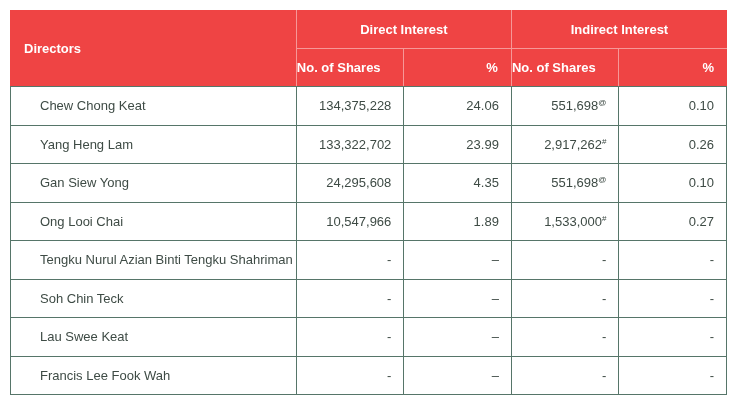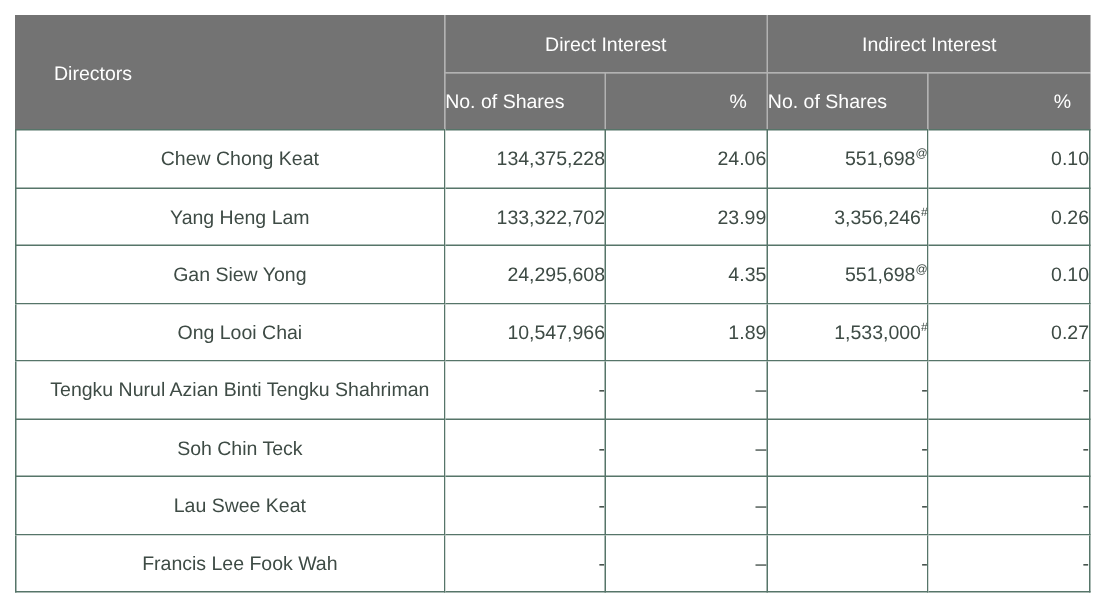--- a/index.html
+++ b/index.html
@@ -16,55 +16,56 @@
     top: 10px;
     width: 717px;
   }
   table {
     border-collapse: separate;
     border-spacing: 0;
     width: 100%;
     table-layout: fixed;
   }
   thead th {
-    background: #737373;
+    background: #ef4444;
     color: #ffffff;
     font-size: 13px;
-    font-weight: normal;
+    font-weight: bold;
     vertical-align: middle;
     padding: 0;
   }
   .th-group { height: 38px; text-align: center; }
   .th-sub { height: 37px; }
   .th-directors {
     text-align: left;
-    padding-left: 26px;
+    padding-left: 14px;
   }
   .hdiv-r { border-right: 1px solid rgba(255,255,255,0.45); }
   .hdiv-b { border-bottom: 1px solid rgba(255,255,255,0.45); }
   .th-shares { text-align: left; }
   .th-pct { text-align: right; padding-right: 13px; }
   tbody td {
     background: #ffffff;
     border-right: 1px solid #567569;
     border-bottom: 1px solid #567569;
     font-size: 13px;
     color: #3e4b45;
     height: 37.5px;
     vertical-align: middle;
     padding: 0;
   }
   tbody tr:first-child td { border-top: 1px solid #567569; }
   tbody td.name-cell {
     border-left: 1px solid #567569;
-    text-align: center;
-    padding-left: 13px;
+    text-align: left;
+    padding-left: 29px;
   }
   tbody td.num-cell {
     text-align: right;
+    padding-right: 12px;
   }
   sup.fn {
     font-size: 8px;
     line-height: 0;
     vertical-align: super;
     letter-spacing: 0;
   }
 </style>
 </head>
 <body>
@@ -98,21 +99,21 @@
         <td class="num-cell"><span>134,375,228</span><sup class="fn"></sup></td>
         <td class="num-cell">24.06</td>
         <td class="num-cell"><span>551,698</span><sup class="fn">@</sup></td>
         <td class="num-cell">0.10</td>
       </tr>
 
       <tr>
         <td class="name-cell">Yang Heng Lam</td>
         <td class="num-cell"><span>133,322,702</span><sup class="fn"></sup></td>
         <td class="num-cell">23.99</td>
-        <td class="num-cell"><span>3,356,246</span><sup class="fn">#</sup></td>
+        <td class="num-cell"><span>2,917,262</span><sup class="fn">#</sup></td>
         <td class="num-cell">0.26</td>
       </tr>
 
       <tr>
         <td class="name-cell">Gan Siew Yong</td>
         <td class="num-cell"><span>24,295,608</span><sup class="fn"></sup></td>
         <td class="num-cell">4.35</td>
         <td class="num-cell"><span>551,698</span><sup class="fn">@</sup></td>
         <td class="num-cell">0.10</td>
       </tr>

